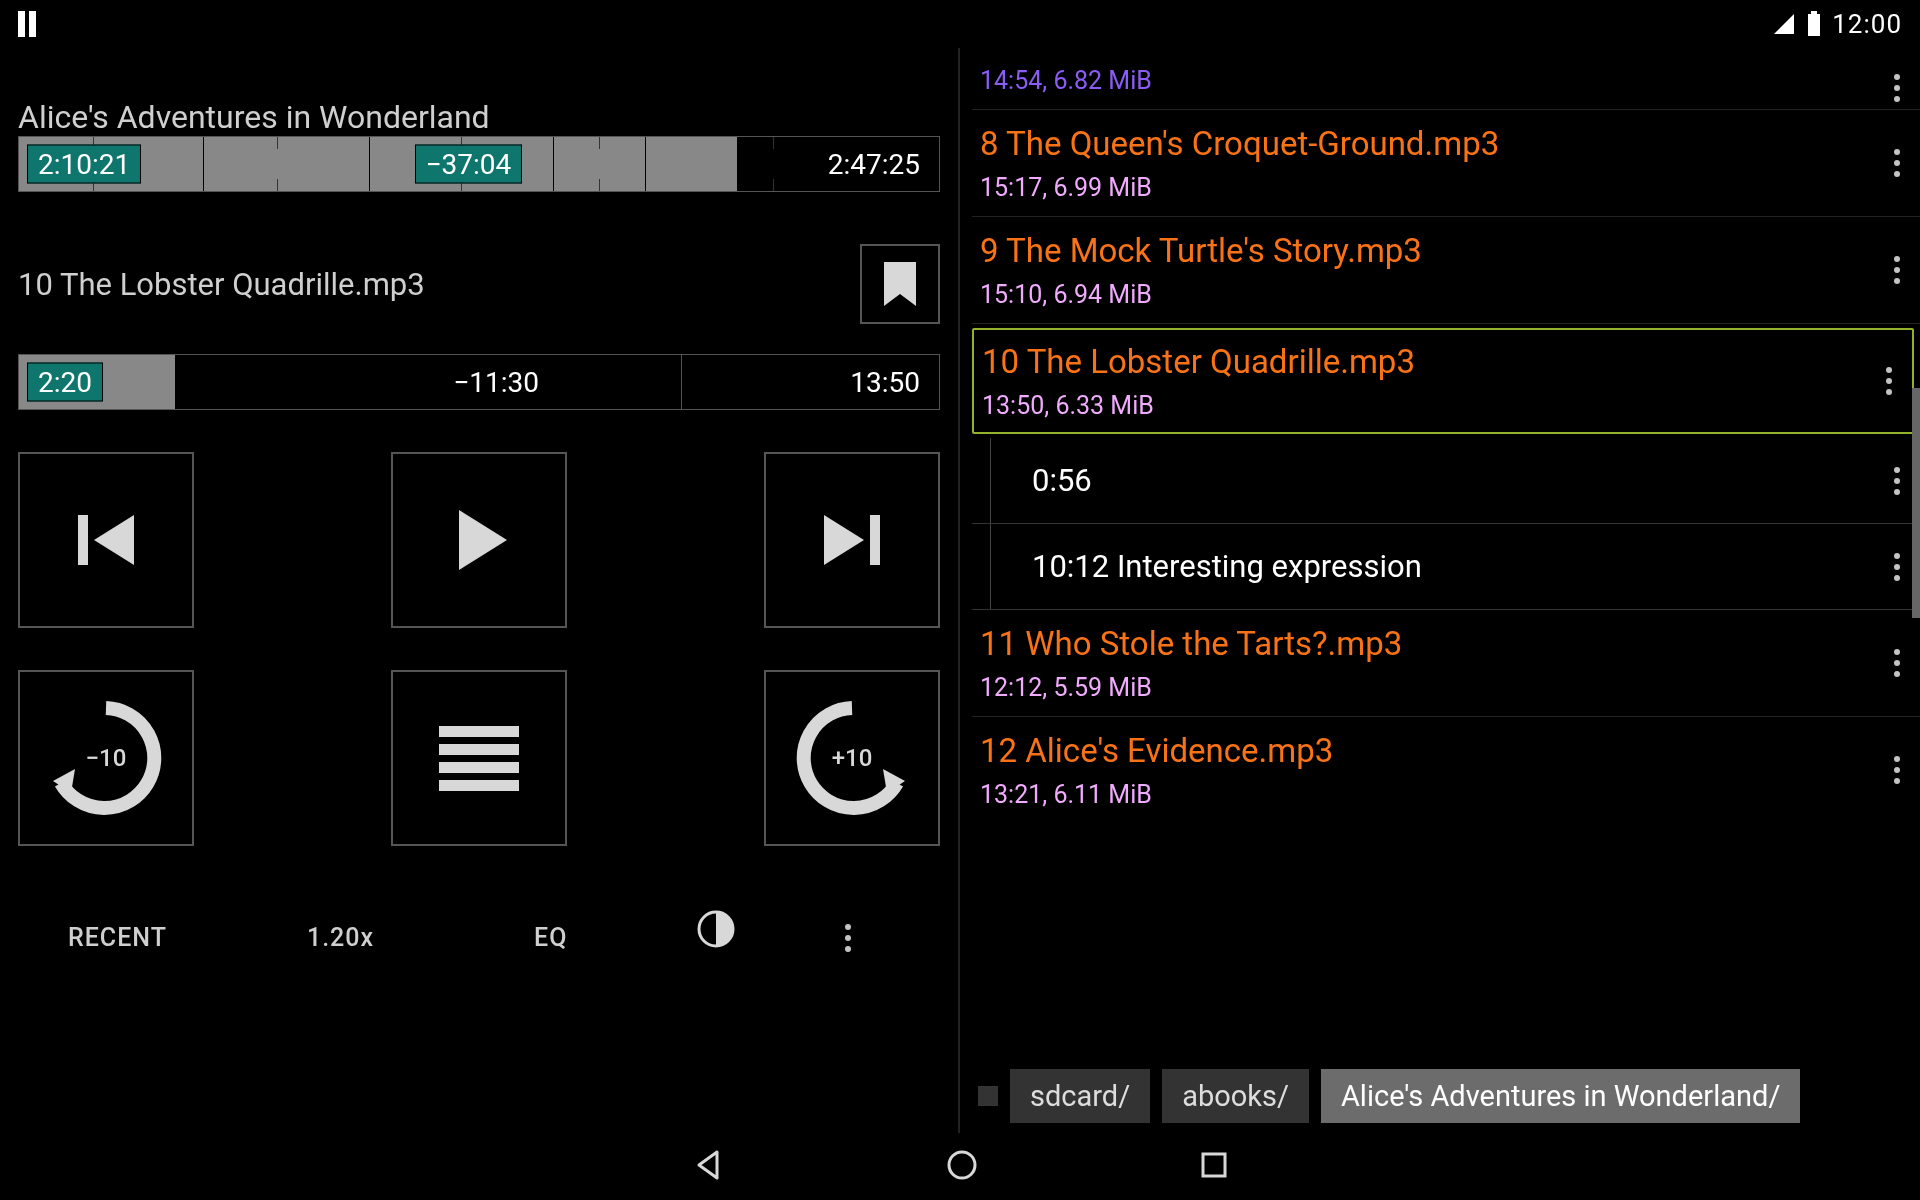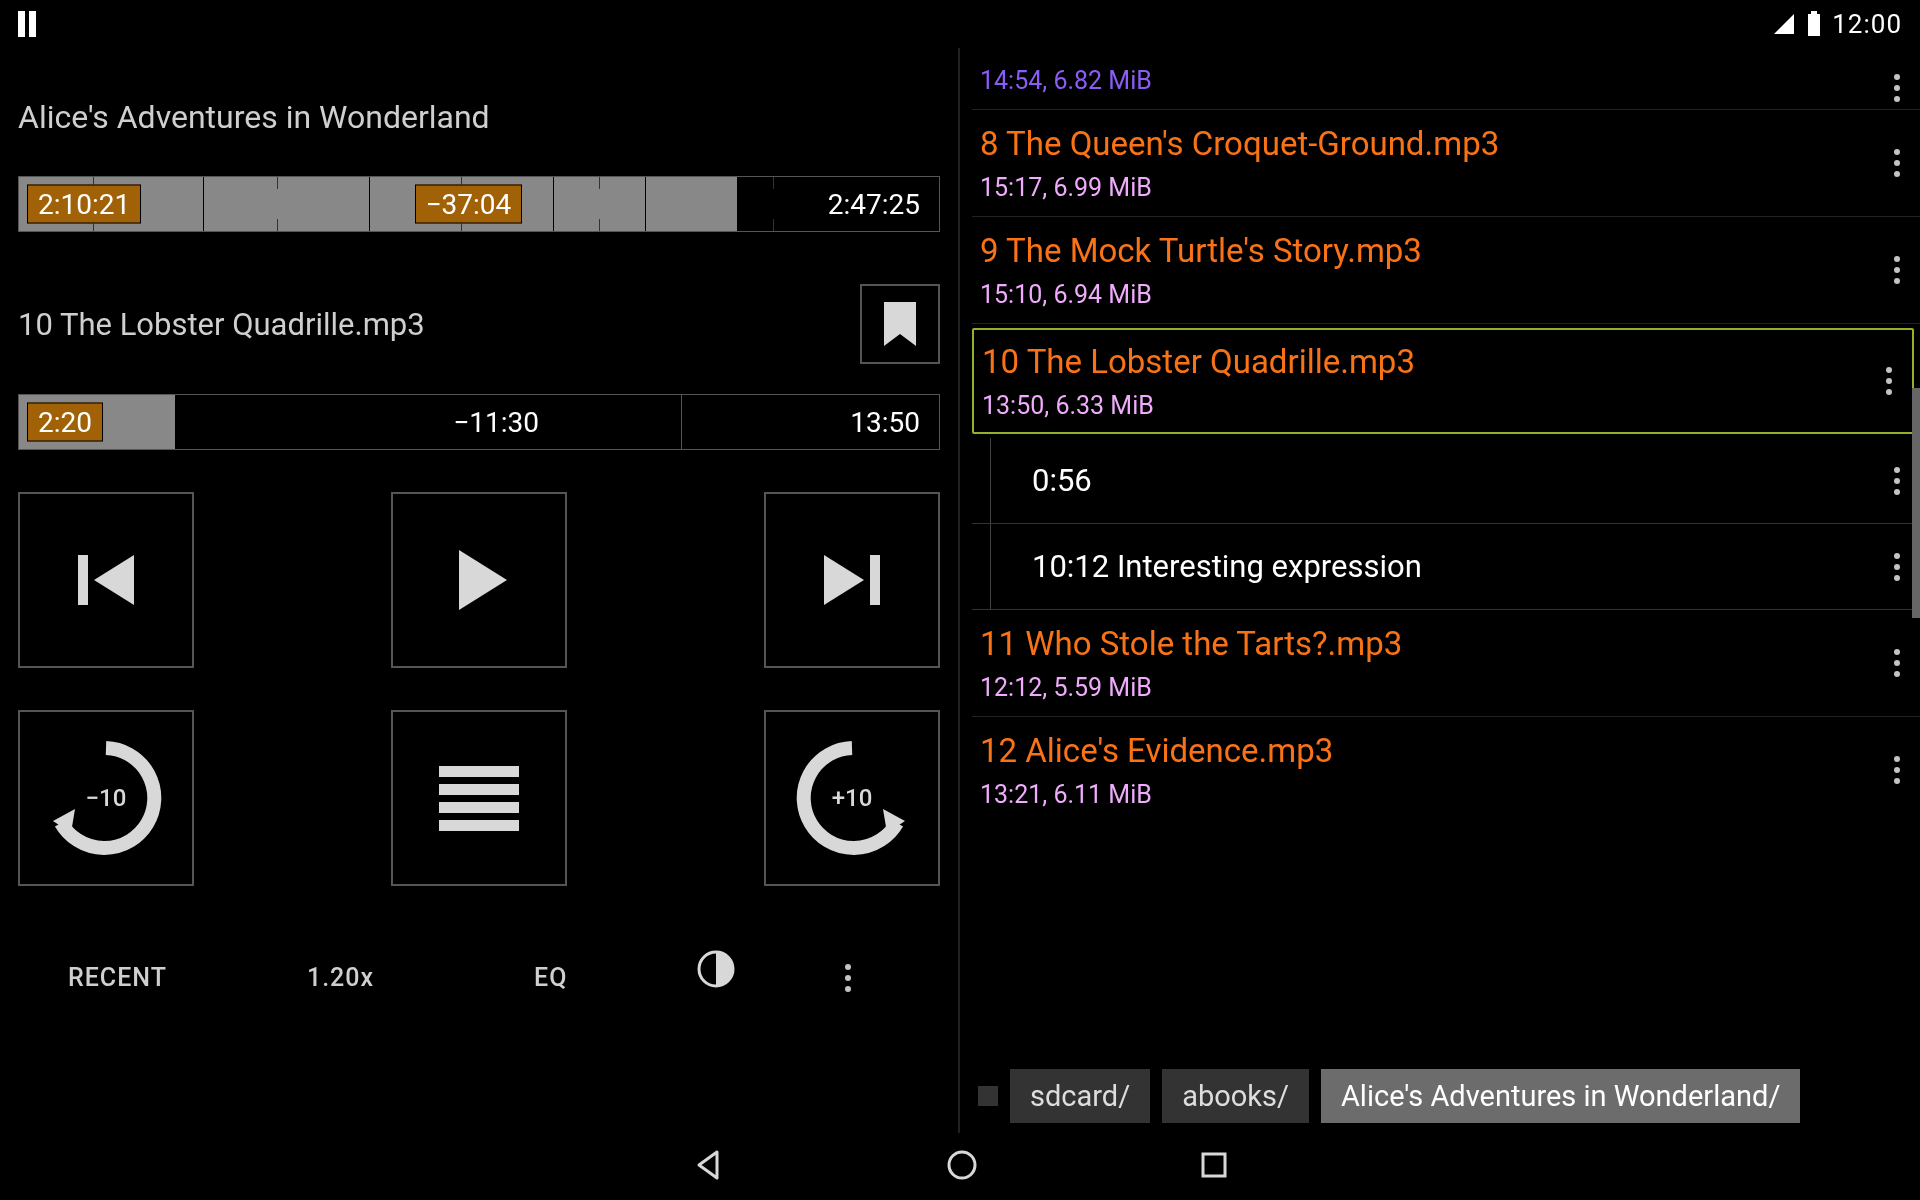--- a/index.html
+++ b/index.html
@@ -35,21 +35,20 @@
   width: 960px;
   padding: 0 18px 0 18px;
   border-right: 2px solid #222;
   display: flex;
   flex-direction: column;
 }
 .book-title {
   font-size: 32px;
   color: #cfcfcf;
   margin-top: 50px;
-  margin-bottom: 40px;
   font-weight: 400;
 }
 
 
 .overall-bar {
   height: 56px;
   position: relative;
   border: 1px solid #555;
 }
 .overall-fill {
@@ -58,21 +57,21 @@
 }
 .tick {
   position: absolute; top: 0; bottom: 0; width: 1px; background: #000;
 }
 .tick-small {
   position: absolute; bottom: 0; width: 1px; height: 12px; background: #333;
 }
 .tick-small.top { top: 0; bottom: auto; }
 .bar-label {
   position: absolute;
-  background: #a16207;
+  background: #0f766e;
   padding: 2px 10px;
   font-size: 28px;
   top: 50%;
   transform: translateY(-50%);
   border: 1px solid #000;
 }
 .bar-label.right-edge { right: 8px; background: transparent; }
 .bar-label.left { left: 8px; }
 .bar-label.mid { left: 43%; }
 

